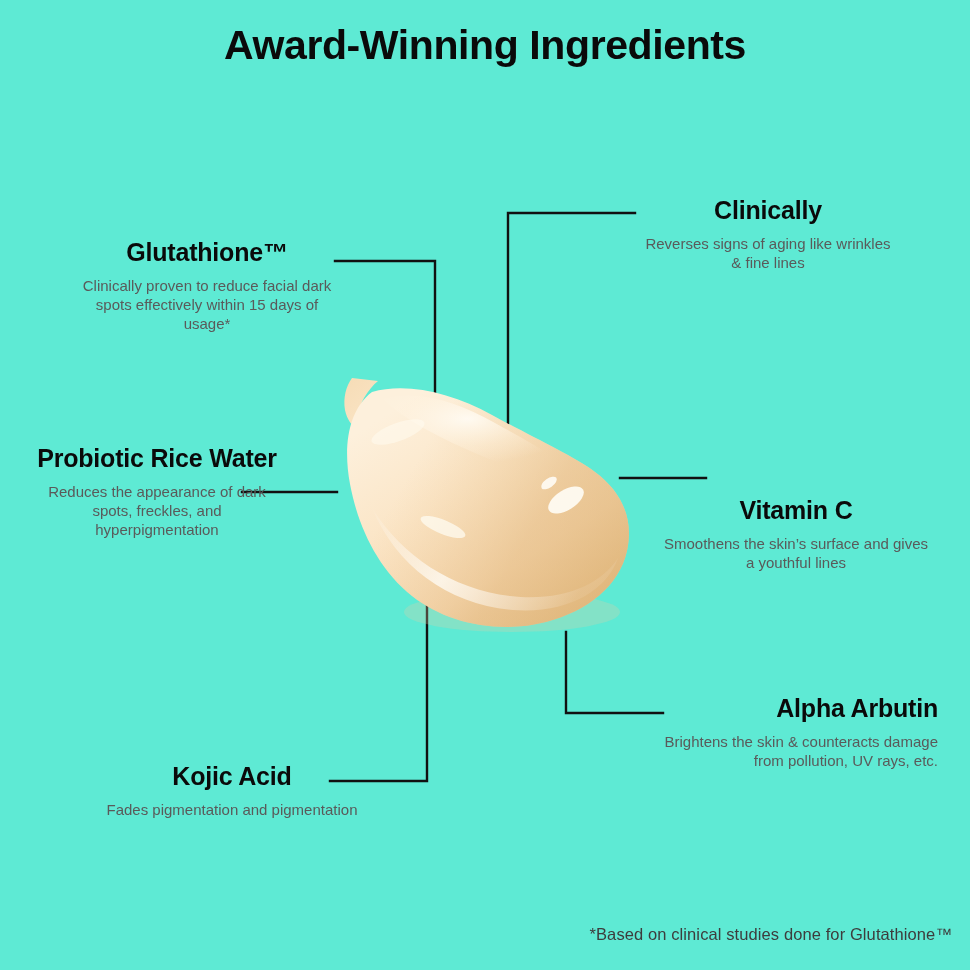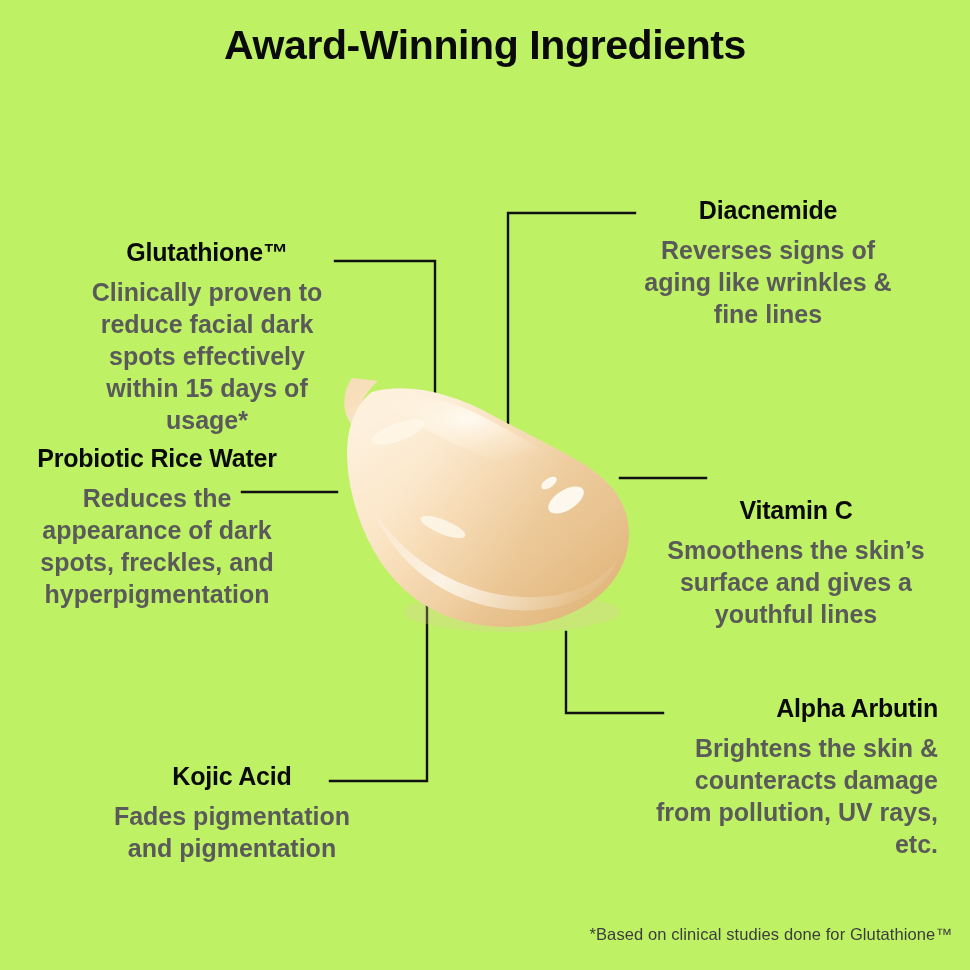--- a/index.html
+++ b/index.html
@@ -7,21 +7,21 @@
     padding: 0;
     background: #ffffff;
   }
   body {
     font-family: "Liberation Sans", sans-serif;
   }
   #page {
     position: relative;
     width: 970px;
     height: 970px;
-    background: #bef264;
+    background: #5eead4;
     overflow: hidden;
   }
 
   
   .page-title {
     position: absolute;
     left: 0;
     top: 22px;
     width: 970px;
     text-align: center;
@@ -53,22 +53,22 @@
   .callout { position: absolute; }
   .callout .c-title {
     font-size: 25px;
     font-weight: 700;
     color: #0a0a0a;
     letter-spacing: -0.2px;
     line-height: 1.16;
   }
   .callout .c-desc {
     margin-top: 9px;
-    font-size: 25px;
-    font-weight: 700;
+    font-size: 15px;
+    font-weight: 400;
     color: #5a5a5a;
     line-height: 1.28;
   }
 
   .al-center { text-align: center; }
 
   
   #callout-diacnemide   { left: 72px;  top: 238px; width: 270px; }
   #callout-probiotic    { left: 34px;  top: 444px; width: 246px; }
   #callout-kojic        { left: 98px;  top: 762px; width: 268px; }
@@ -193,21 +193,21 @@
     <div class="c-title">Probiotic Rice Water</div>
     <div class="c-desc">Reduces the appearance of dark spots, freckles, and hyperpigmentation</div>
   </div>
 
   <div class="callout al-center" id="callout-kojic">
     <div class="c-title">Kojic Acid</div>
     <div class="c-desc">Fades pigmentation and pigmentation</div>
   </div>
 
   <div class="callout al-center" id="callout-glutathione">
-    <div class="c-title">Diacnemide</div>
+    <div class="c-title">Clinically</div>
     <div class="c-desc">Reverses signs of aging like wrinkles &amp; fine lines</div>
   </div>
 
   <div class="callout al-center" id="callout-vitaminc">
     <div class="c-title">Vitamin C</div>
     <div class="c-desc">Smoothens the skin’s surface and gives a youthful lines</div>
   </div>
 
   <div class="callout al-center" id="callout-alpha">
     <div class="c-title">Alpha Arbutin</div>

